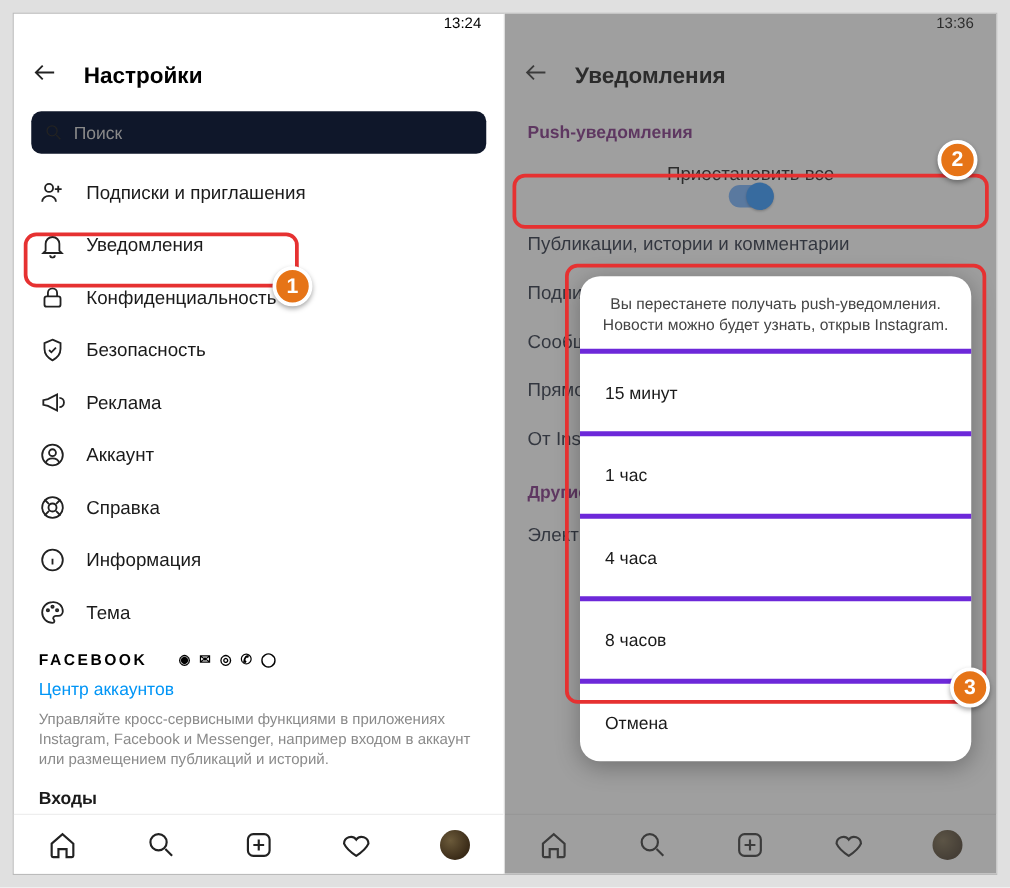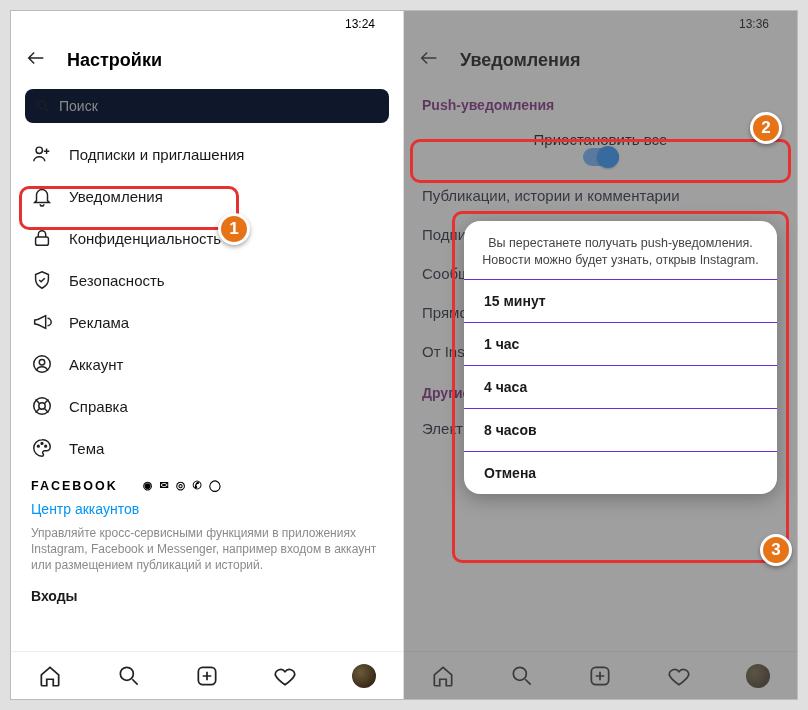--- a/index.html
+++ b/index.html
@@ -23,24 +23,24 @@
     position: relative;
     overflow: hidden;
     border-right: 1px solid #ddd;
   }
   .phone:last-child { border-right: none; }
 
   .statusbar {
     height: 26px;
     display: flex;
     justify-content: flex-end;
-    align-items: center;
+    align-items: flex-start;
     font-size: 12px;
     font-weight: 500;
-    padding: 0 28px;
+    padding: 0 18px;
     color: #000;
   }
   .header {
     height: 46px;
     display: flex;
     align-items: center;
     padding: 0 14px;
     gap: 20px;
   }
   .header .back svg { width: 22px; height: 22px; }
@@ -167,25 +167,24 @@
     box-shadow: 0 4px 20px rgba(0,0,0,0.3);
   }
   .dialog .msg {
     padding: 14px 18px 10px;
     font-size: 12.5px;
     color: #444;
     text-align: center;
     line-height: 1.35;
   }
   .dialog .opt {
-    padding: 13px 20px;
+    padding: 23px 20px;
     font-size: 14px;
     color: #1a1a1a;
-    border-top: 1px solid #6d28d9;
-    font-weight: bold;
+    border-top: 4px solid #6d28d9;
   }
   .dialog .opt:first-of-type { border-top: none; }
 
   
   .phone-right .tabbar { z-index: 0; }
   .phone-right .statusbar { color: #000; position:relative; z-index:1;}
   .phone-right .header,
   .phone-right .section-head,
   .phone-right .toggle-row,
   .phone-right .simple-row { position: relative; z-index: 1; }
@@ -277,20 +276,29 @@
               <circle cx="12" cy="12" r="9"></circle>
               <circle cx="12" cy="12" r="3.5"></circle>
               <path d="M5 5l4 4M19 5l-4 4M5 19l4-4M19 19l-4-4"></path>
             </svg>
           </span>
         <span>Справка</span>
       </div>
       <div class="menu-item">
         <span class="mi-icon">
             <svg viewBox="0 0 24 24">
+              <circle cx="12" cy="12" r="9"></circle>
+              <path d="M12 8h0M12 11v5"></path>
+            </svg>
+          </span>
+        <span>Информация</span>
+      </div>
+      <div class="menu-item">
+        <span class="mi-icon">
+            <svg viewBox="0 0 24 24">
               <path d="M12 3a9 9 0 100 18c2 0 2-2 1-3s0-3 2-3h2a4 4 0 004-4 8 8 0 00-9-8z"></path>
               <circle cx="8" cy="10" r="1"></circle>
               <circle cx="12" cy="7" r="1"></circle>
               <circle cx="16" cy="10" r="1"></circle>
             </svg>
           </span>
         <span>Тема</span>
       </div>
     </div>
 

